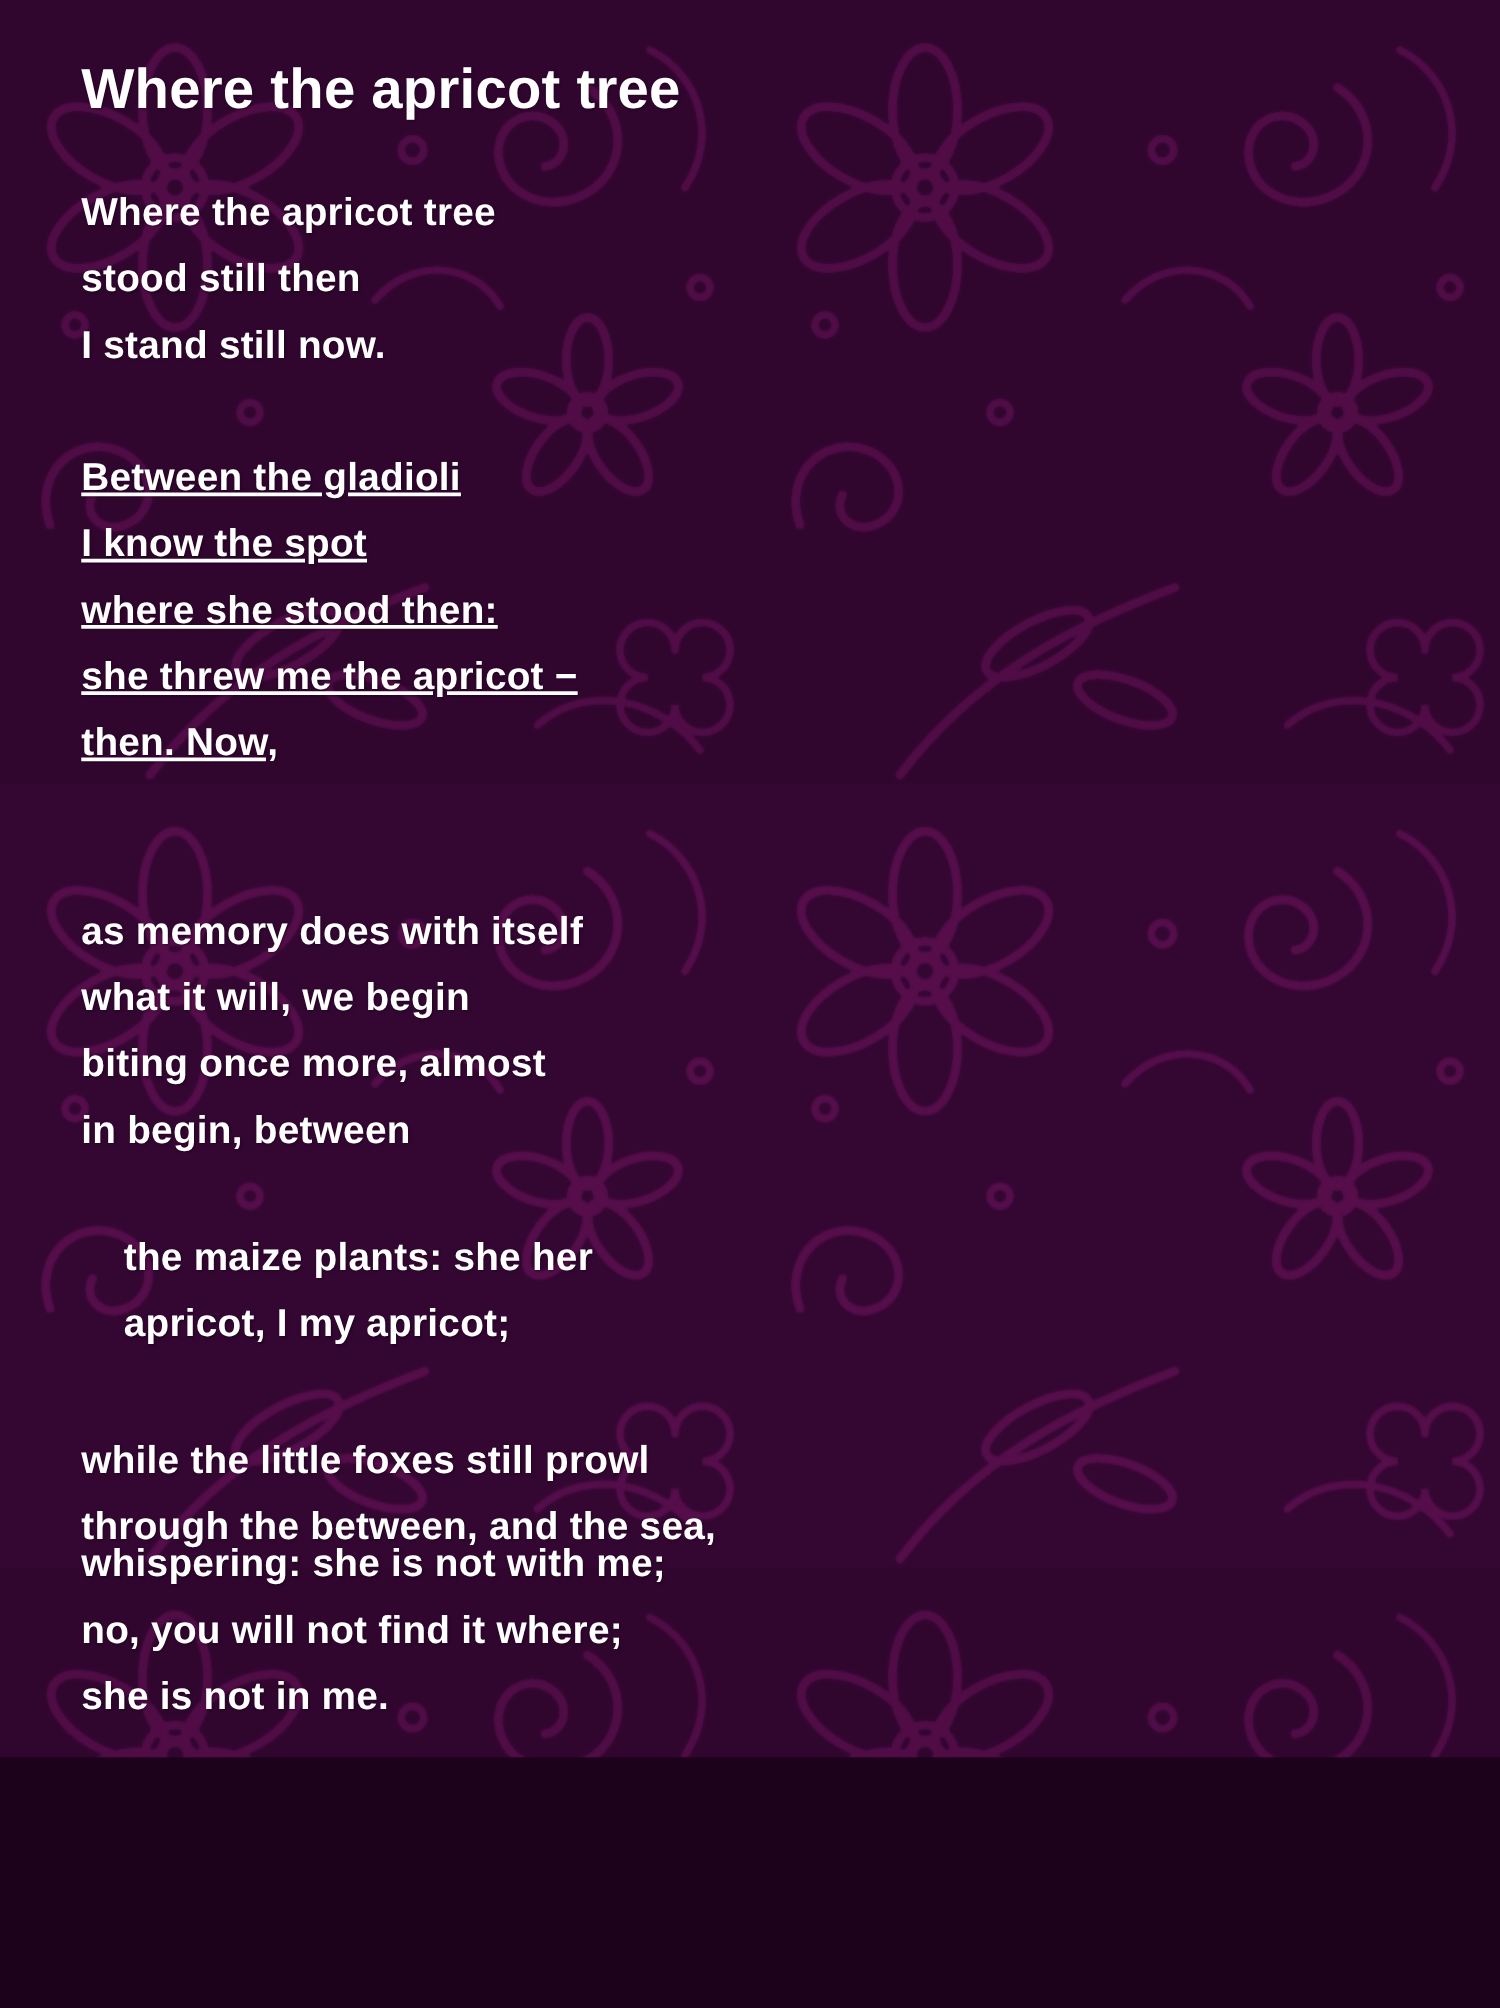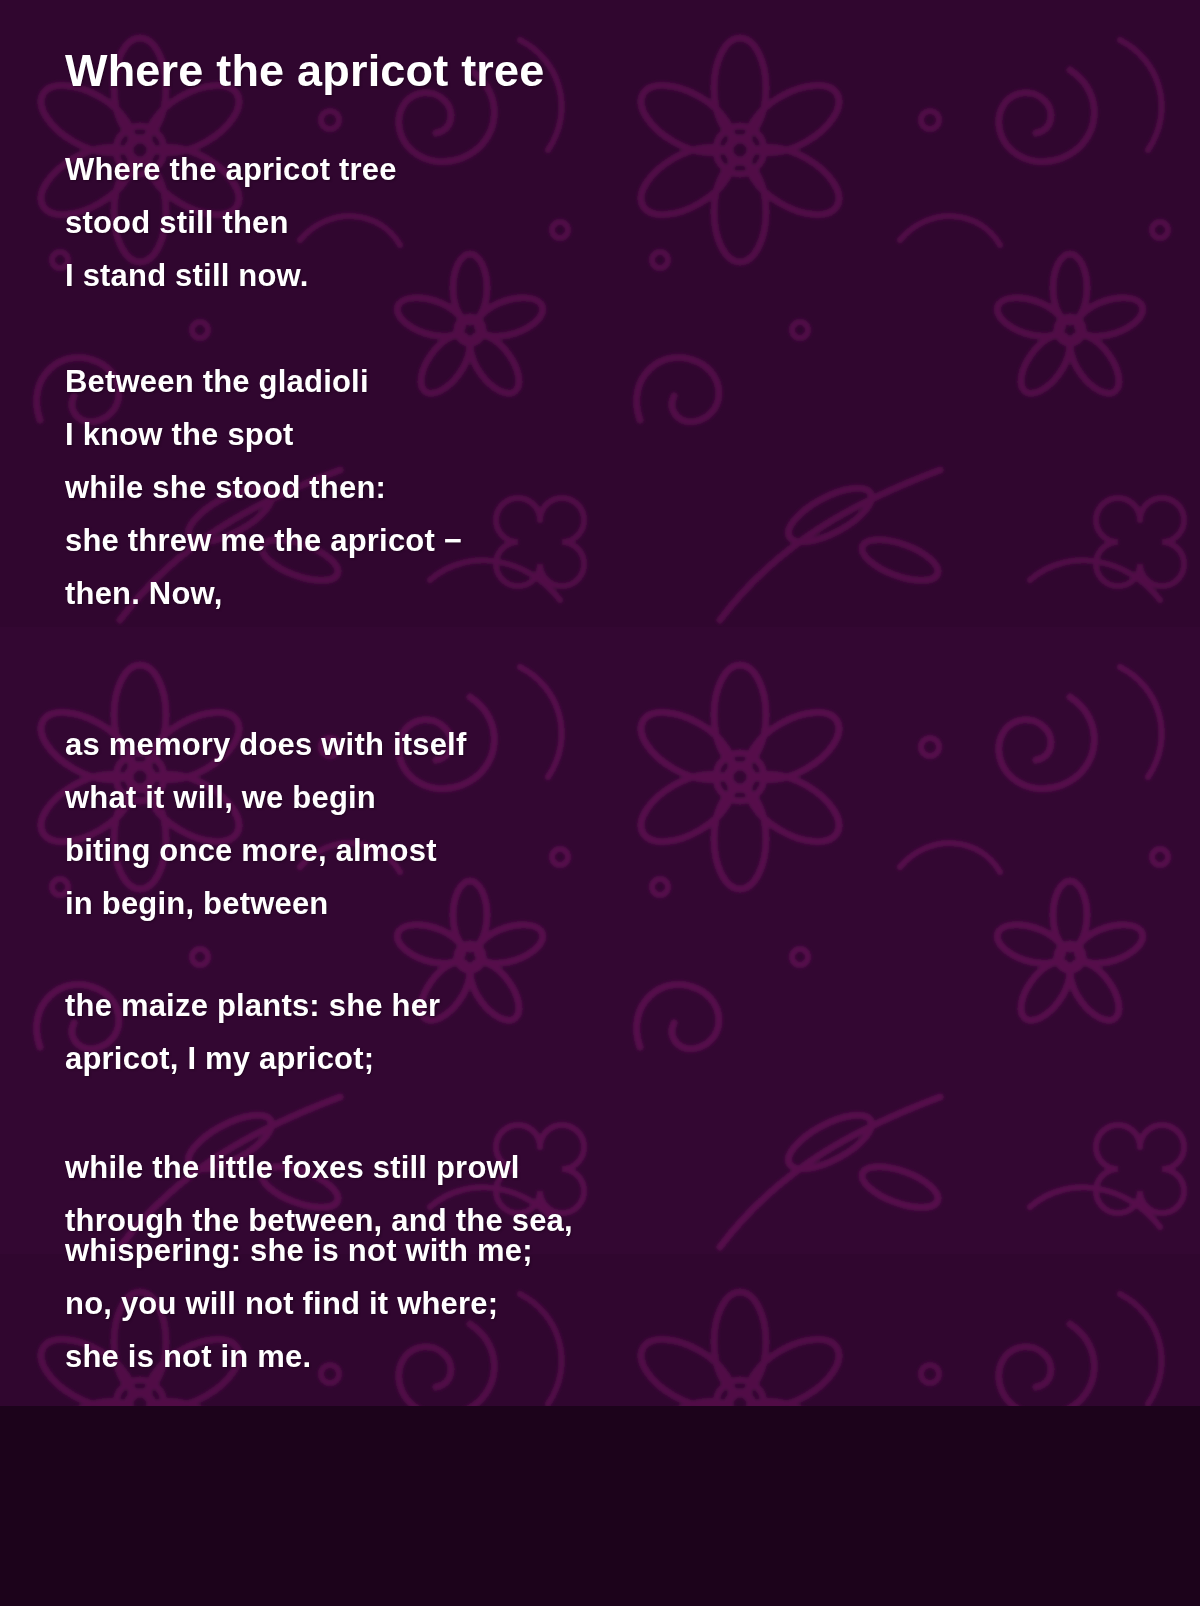--- a/index.html
+++ b/index.html
@@ -53,23 +53,23 @@
     position: absolute;
     left: 65px;
     font-size: 31px;
     font-weight: 700;
     line-height: 53px;
     letter-spacing: 0.2px;
     text-shadow: 1px 1px 2px rgba(25, 0, 22, 0.55);
     white-space: nowrap;
   }
   .stanza-1 { top: 143px; }
-  .stanza-2 { top: 355px; }
+  .stanza-2 { top: 355px; text-decoration: underline; }
   .stanza-3 { top: 718px; }
-  .stanza-4 { top: 979px; }
+  .stanza-4 { top: 979px; margin-left: 34px; }
   .stanza-5 { top: 1141px; }
   .stanza-6 { top: 1224px; }
 
   .poem-author {
     position: absolute;
     left: 65px;
     top: 1501px;
     font-size: 34px;
     font-weight: 400;
     font-style: italic;
@@ -146,21 +146,21 @@
 
     <div class="stanza stanza-1">
       <div>Where the apricot tree</div>
       <div>stood still then</div>
       <div>I stand still now.</div>
     </div>
 
     <div class="stanza stanza-2">
       <div>Between the gladioli</div>
       <div>I know the spot</div>
-      <div>while she stood then:</div>
+      <div>where she stood then:</div>
       <div>she threw me the apricot −</div>
       <div>then. Now,</div>
     </div>
 
     <div class="stanza stanza-3">
       <div>as memory does with itself</div>
       <div>what it will, we begin</div>
       <div>biting once more, almost</div>
       <div>in begin, between</div>
     </div>

